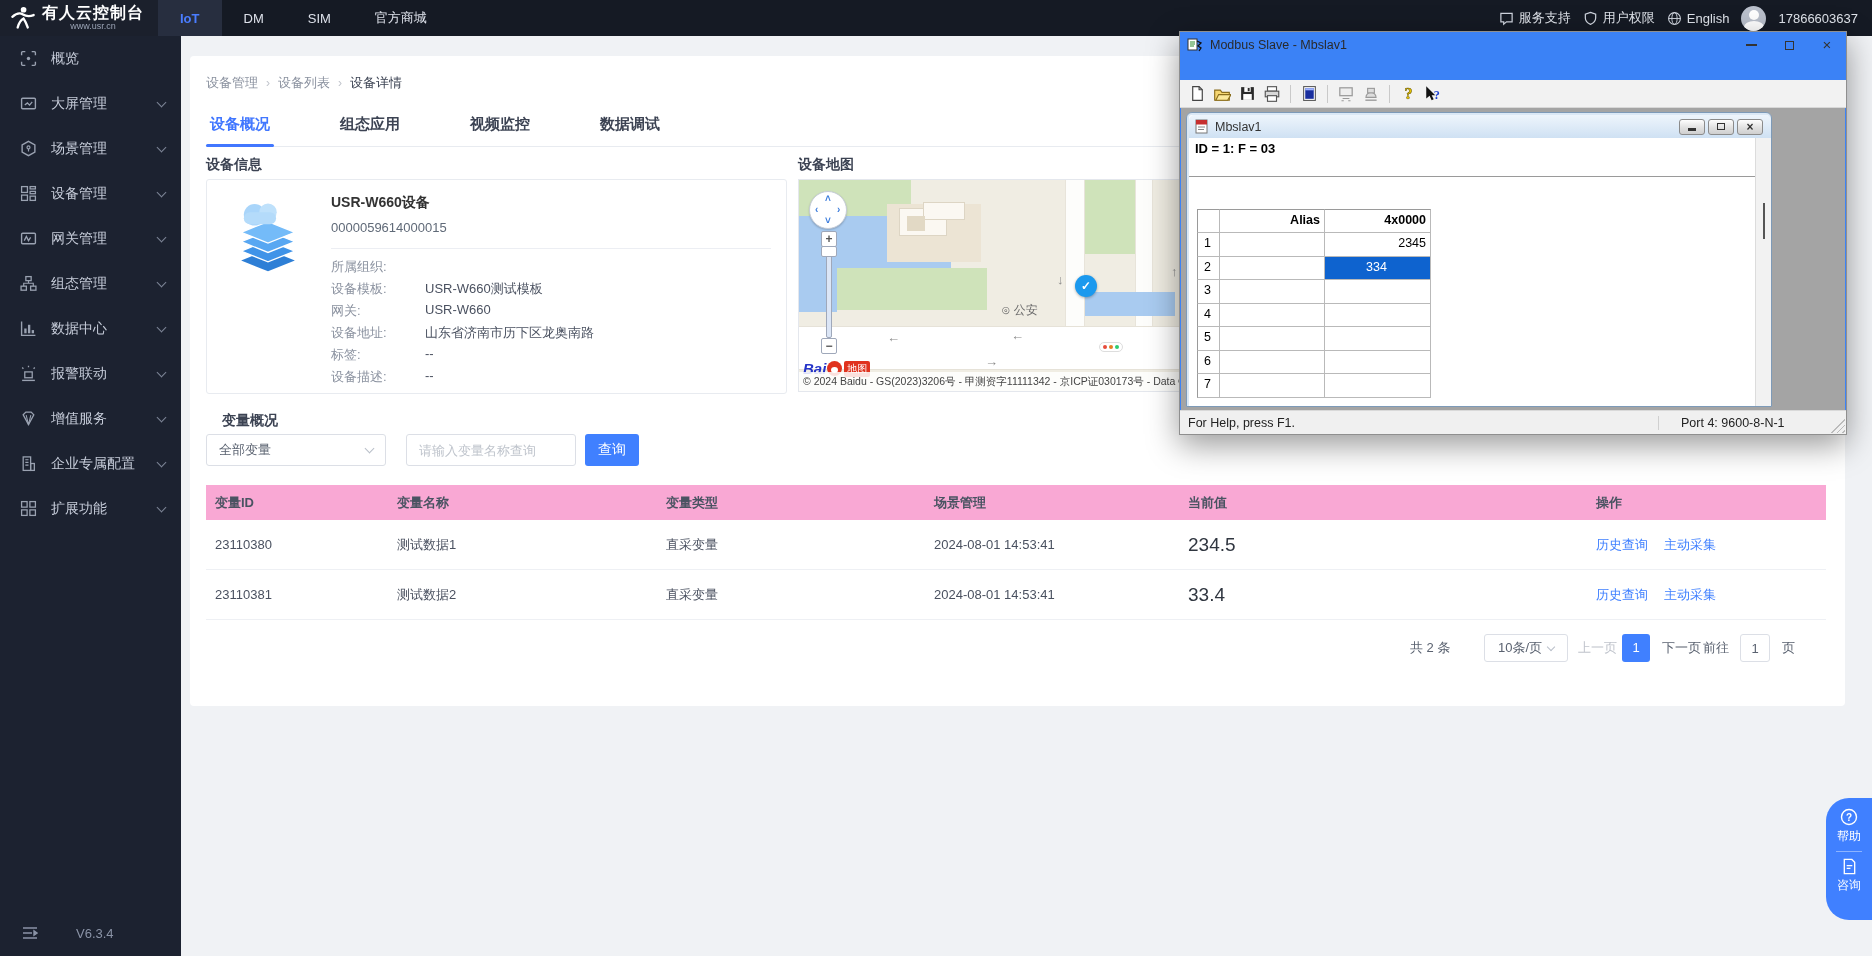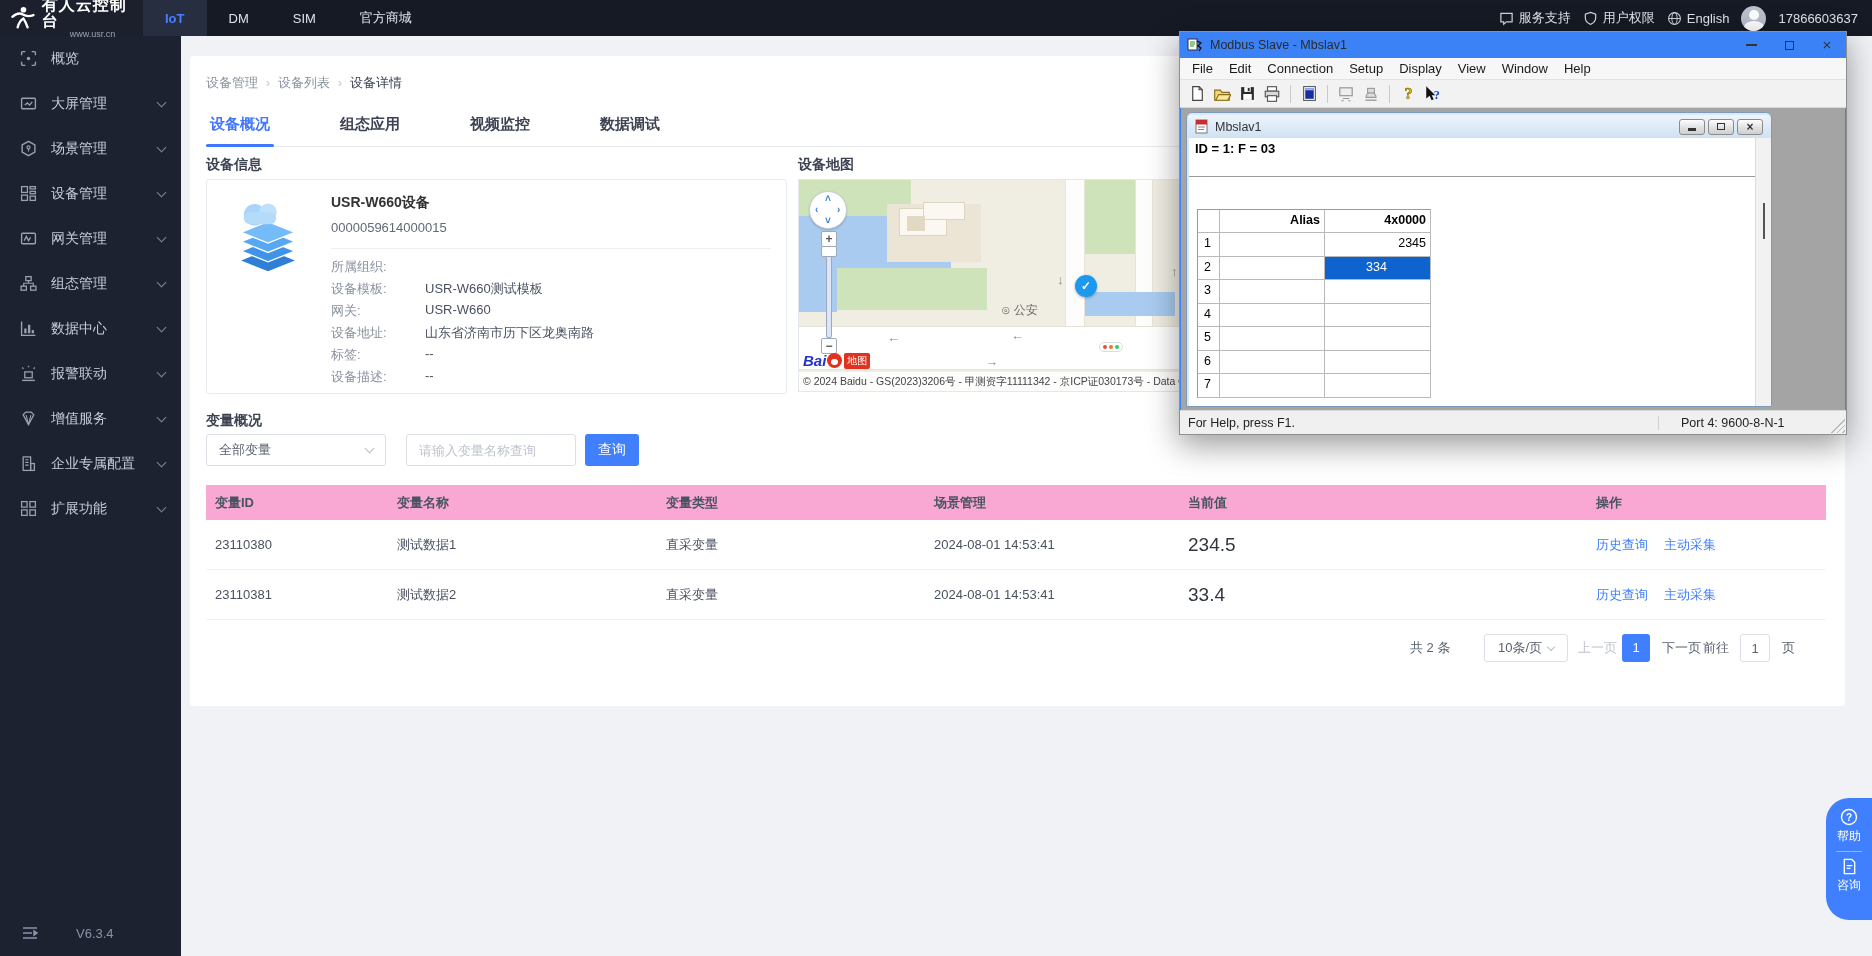--- a/index.html
+++ b/index.html
@@ -1,21 +1,21 @@
 <!DOCTYPE html>
 <html><head>
 <meta charset="utf-8">
 <style>
   * { box-sizing: border-box; margin:0; padding:0; }
   html,body { width:1872px; height:956px; }
   body { position:relative; font-family:"Liberation Sans",sans-serif; background:#f0f2f5; overflow:hidden; }
 
   
   .hdr { position:absolute; left:0; top:0; width:1872px; height:36px; background:#151a24; display:flex; align-items:stretch; z-index:5; }
-  .logo { width:143px; display:flex; align-items:center; padding-left:10px; background:#1b202c; }
+  .logo { width:158px; display:flex; align-items:center; padding-left:10px; background:#1b202c; }
   .logo-txt { margin-left:6px; }
   .logo-title { color:#fff; font-size:16px; font-weight:bold; letter-spacing:1px; line-height:16px; }
   .logo-sub { color:#9aa3b5; font-size:9px; text-align:center; line-height:10px; }
   .nav { display:flex; }
   .nav-tab { padding:0 22px; display:flex; align-items:center; color:#dde1ea; font-size:13px; cursor:pointer; }
   .nav-tab.active { background:#272e3f; color:#4a7dff; font-weight:bold; }
   .hdr-right { margin-left:auto; display:flex; align-items:center; gap:12px; padding-right:14px; color:#dfe3ea; font-size:13px; }
   .hdr-item { display:flex; align-items:center; gap:5px; cursor:pointer; }
   .avatar { width:25px; height:25px; border-radius:50%; background:#b9bfcb; position:relative; overflow:hidden; }
   .avatar::before { content:""; position:absolute; left:7.5px; top:4px; width:10px; height:10px; border-radius:50%; background:#fff; }
@@ -54,27 +54,27 @@
   .map .patch { position:absolute; }
   .map-cr { position:absolute; left:0; bottom:0; width:100%; height:19px; background:rgba(255,255,255,.85); font-size:10.5px; color:#444; line-height:19px; padding-left:4px; white-space:nowrap; }
   .marker { position:absolute; left:276px; top:95px; width:22px; height:22px; border-radius:50%; background:#1b99ee; color:#fff; font-size:12px; font-weight:bold; text-align:center; line-height:22px; box-shadow:0 1px 3px rgba(0,0,0,.3); }
   .poi { position:absolute; left:202px; top:122px; font-size:12px; color:#6b6b6b; }
   .m-arrow { position:absolute; color:#8a8a8a; font-size:13px; }
   .pan { position:absolute; left:10px; top:11px; width:38px; height:38px; border-radius:50%; background:#fff; border:1px solid #c7cdd8; box-shadow:0 1px 2px rgba(0,0,0,.2); }
   .pan span { position:absolute; color:#3b7cdc; font-size:10px; font-weight:bold; }
   .zbtn { position:absolute; left:22px; width:16px; height:16px; background:#fff; border:1px solid #9fa8ba; border-radius:2px; color:#555; font-size:12px; font-weight:bold; text-align:center; line-height:14px; }
   .ztrack { position:absolute; left:27px; top:68px; width:6px; height:90px; background:#dce6f6; border:1px solid #9fa8ba; border-radius:2px; }
   .zhandle { position:absolute; left:22px; top:66px; width:16px; height:11px; background:#fff; border:1px solid #9fa8ba; border-radius:2px; }
-  .bd-logo { position:absolute; left:4px; top:172px; display:flex; align-items:center; }
+  .bd-logo { position:absolute; left:4px; top:180px; display:flex; align-items:center; }
   .bd-bai { font-size:15px; font-weight:bold; color:#2433c8; font-style:italic; }
   .bd-paw { width:15px; height:15px; border-radius:50%; background:#e0321e; margin-left:1px; position:relative; }
   .bd-paw::before { content:""; position:absolute; left:4px; top:6px; width:7px; height:6px; border-radius:50%; background:#fff; }
   .bd-badge { background:#e0321e; color:#fff; font-size:10px; padding:1px 3px; border-radius:2px; margin-left:2px; }
 
-  .var-title { left:16px; top:356px; }
+  .var-title { left:32px; top:356px; }
   .filter-sel { position:absolute; left:16px; top:378px; width:180px; height:32px; border:1px solid #dcdfe6; border-radius:3px; font-size:13px; color:#5a6270; display:flex; align-items:center; padding:0 12px; cursor:pointer; }
   .filter-sel .chev2 { margin-left:auto; width:7px; height:7px; border-right:1.5px solid #b9bfc9; border-bottom:1.5px solid #b9bfc9; transform:rotate(45deg); margin-top:-4px; }
   .search-inp { position:absolute; left:216px; top:378px; width:170px; height:32px; border:1px solid #dcdfe6; border-radius:3px; font-size:13px; color:#333; padding:0 12px; font-family:"Liberation Sans",sans-serif; }
   .search-inp::placeholder { color:#bfc4cc; }
   .q-btn { position:absolute; left:395px; top:378px; width:54px; height:32px; background:#4080ff; border:none; border-radius:3px; color:#fff; font-size:14px; cursor:pointer; font-family:"Liberation Sans",sans-serif; }
 
   .thead { position:absolute; left:16px; top:429px; width:1620px; height:35px; background:#f9a8d4; }
   .th { position:absolute; top:0; line-height:35px; font-size:13px; color:#4a5362; font-weight:bold; }
   .trow { position:absolute; left:16px; width:1620px; height:50px; border-bottom:1px solid #eef0f4; }
   .td { position:absolute; top:0; line-height:50px; font-size:13px; color:#4a5160; }
@@ -463,30 +463,20 @@
           <div class="g-min"></div>
         </div>
       <div class="mbtn">
           <div class="g-max"></div>
         </div>
       <div class="mbtn">
           <span class="g-cls">×</span>
         </div>
     </div>
   </div>
-  <div class="mmenu">
-    <span>File</span>
-    <span>Edit</span>
-    <span>Connection</span>
-    <span>Setup</span>
-    <span>Display</span>
-    <span>View</span>
-    <span>Window</span>
-    <span>Help</span>
-  </div>
   <div class="mtool">
     <div class="ticon">
         <svg width="17" height="17" viewBox="0 0 16 16">
           <path d="M3.5 1.5h6l3 3v10h-9z" fill="#fff" stroke="#444" stroke-width="1.1"></path>
           <path d="M9.5 1.5v3h3" fill="none" stroke="#444" stroke-width="1.1"></path>
         </svg>
       </div>
     <div class="ticon">
         <svg width="18" height="18" viewBox="0 0 16 16">
           <path d="M1.5 4.5h5l1.5 2h6.5v7H1.5z" fill="#f6d671" stroke="#8a6d1c" stroke-width="1"></path>

